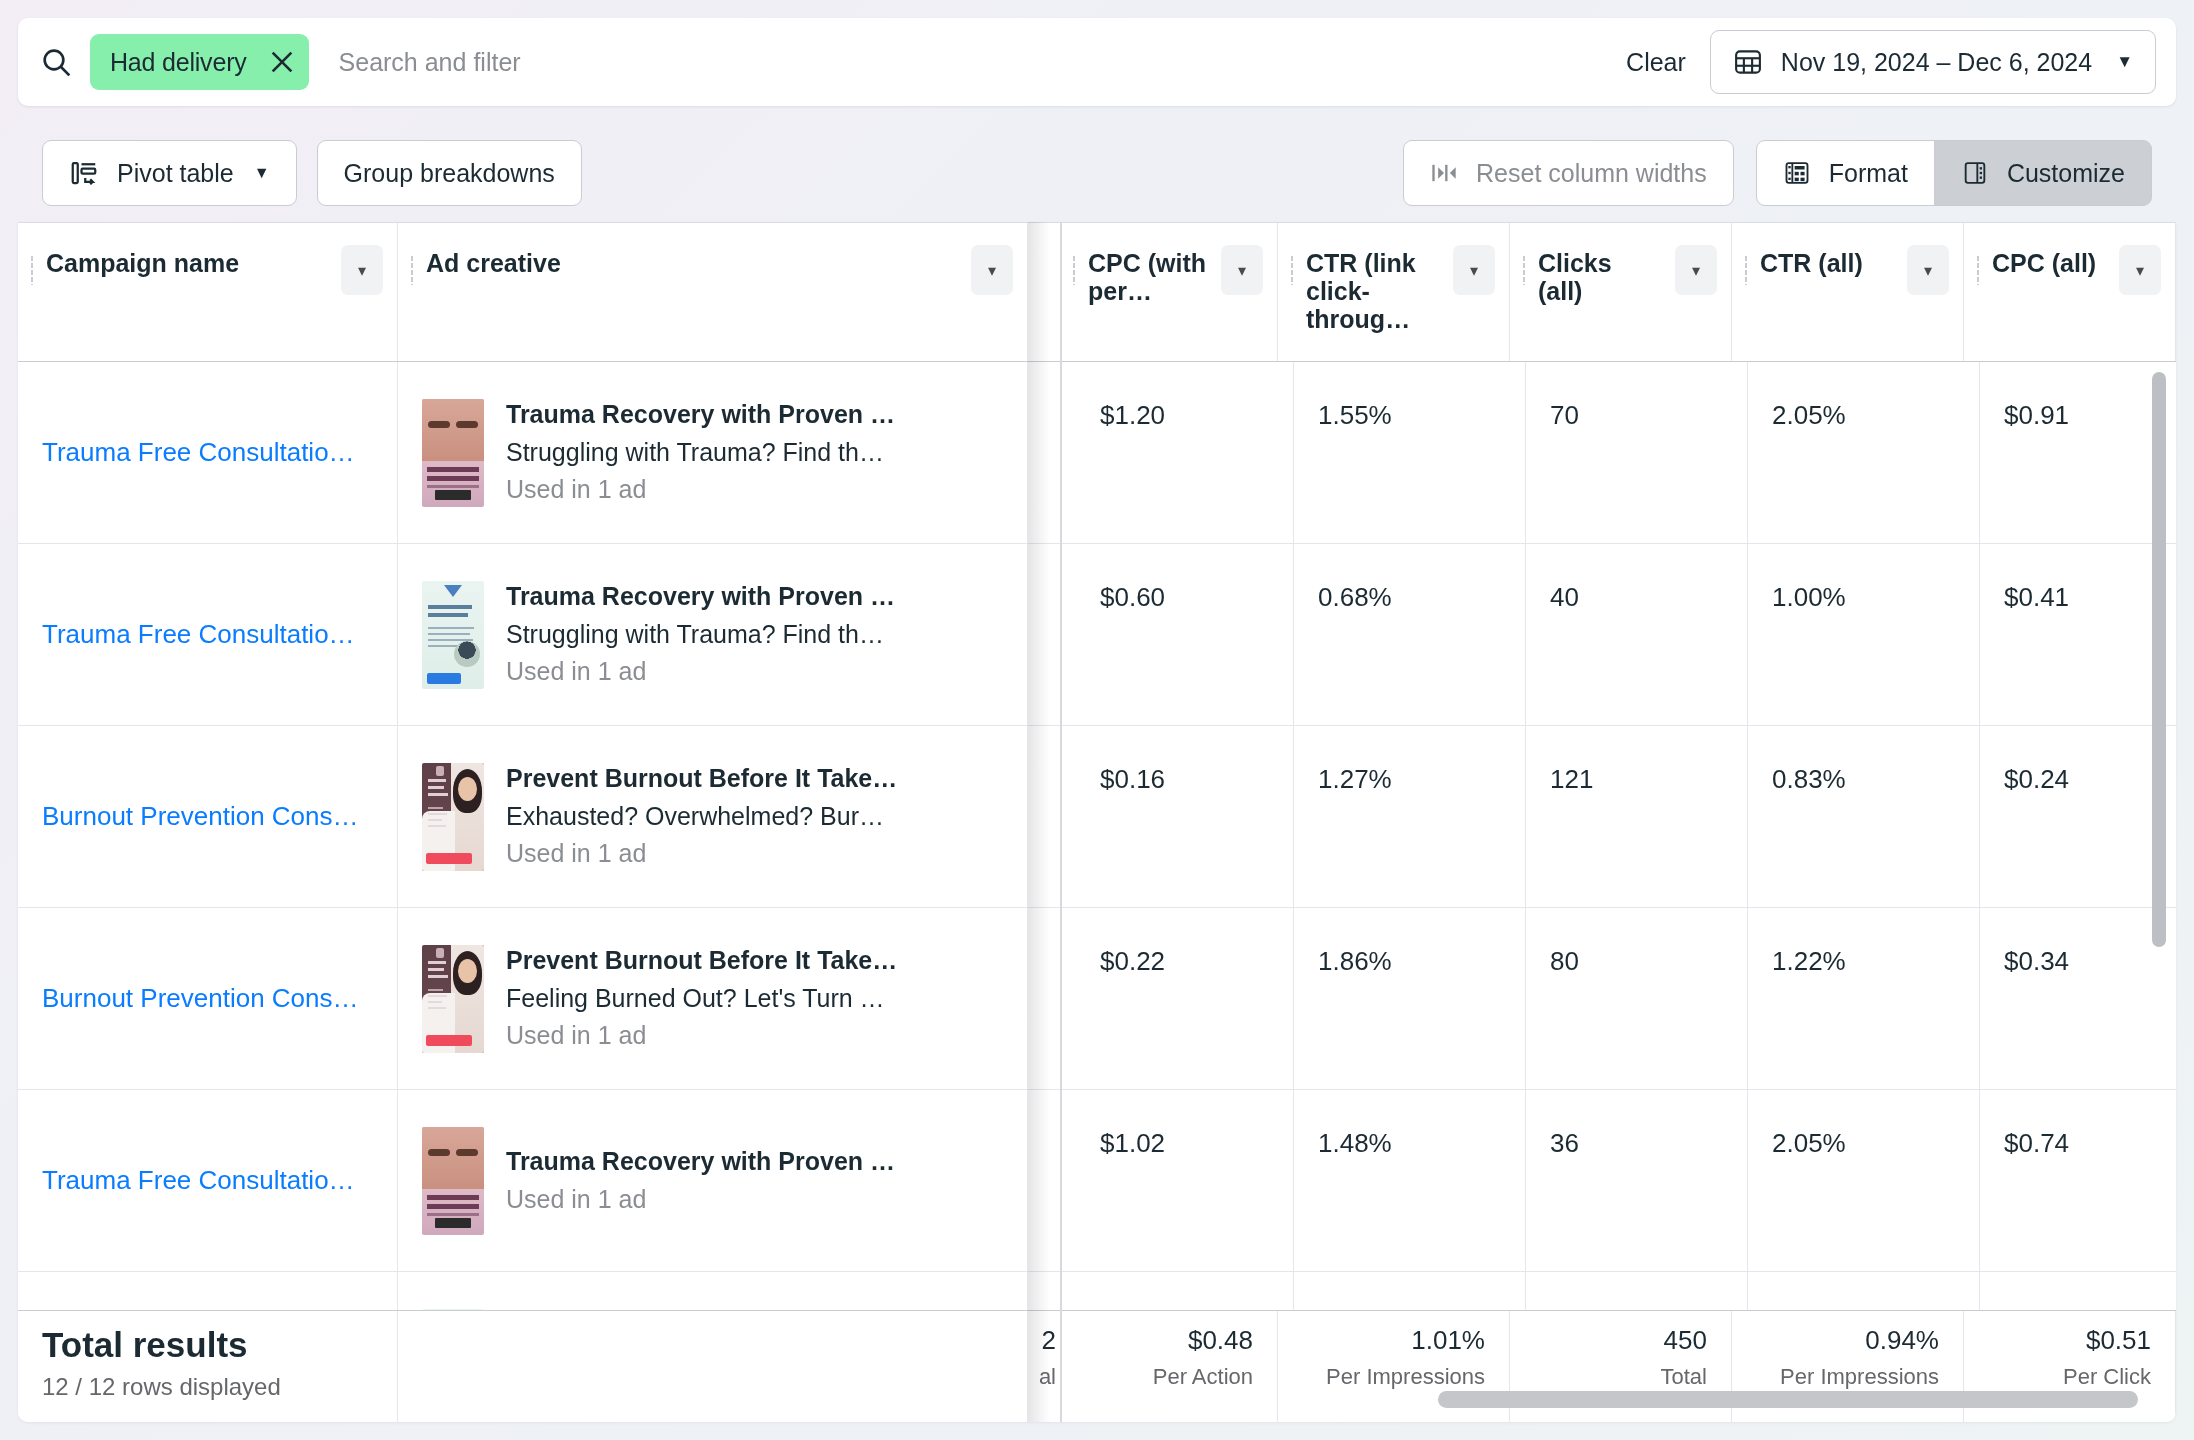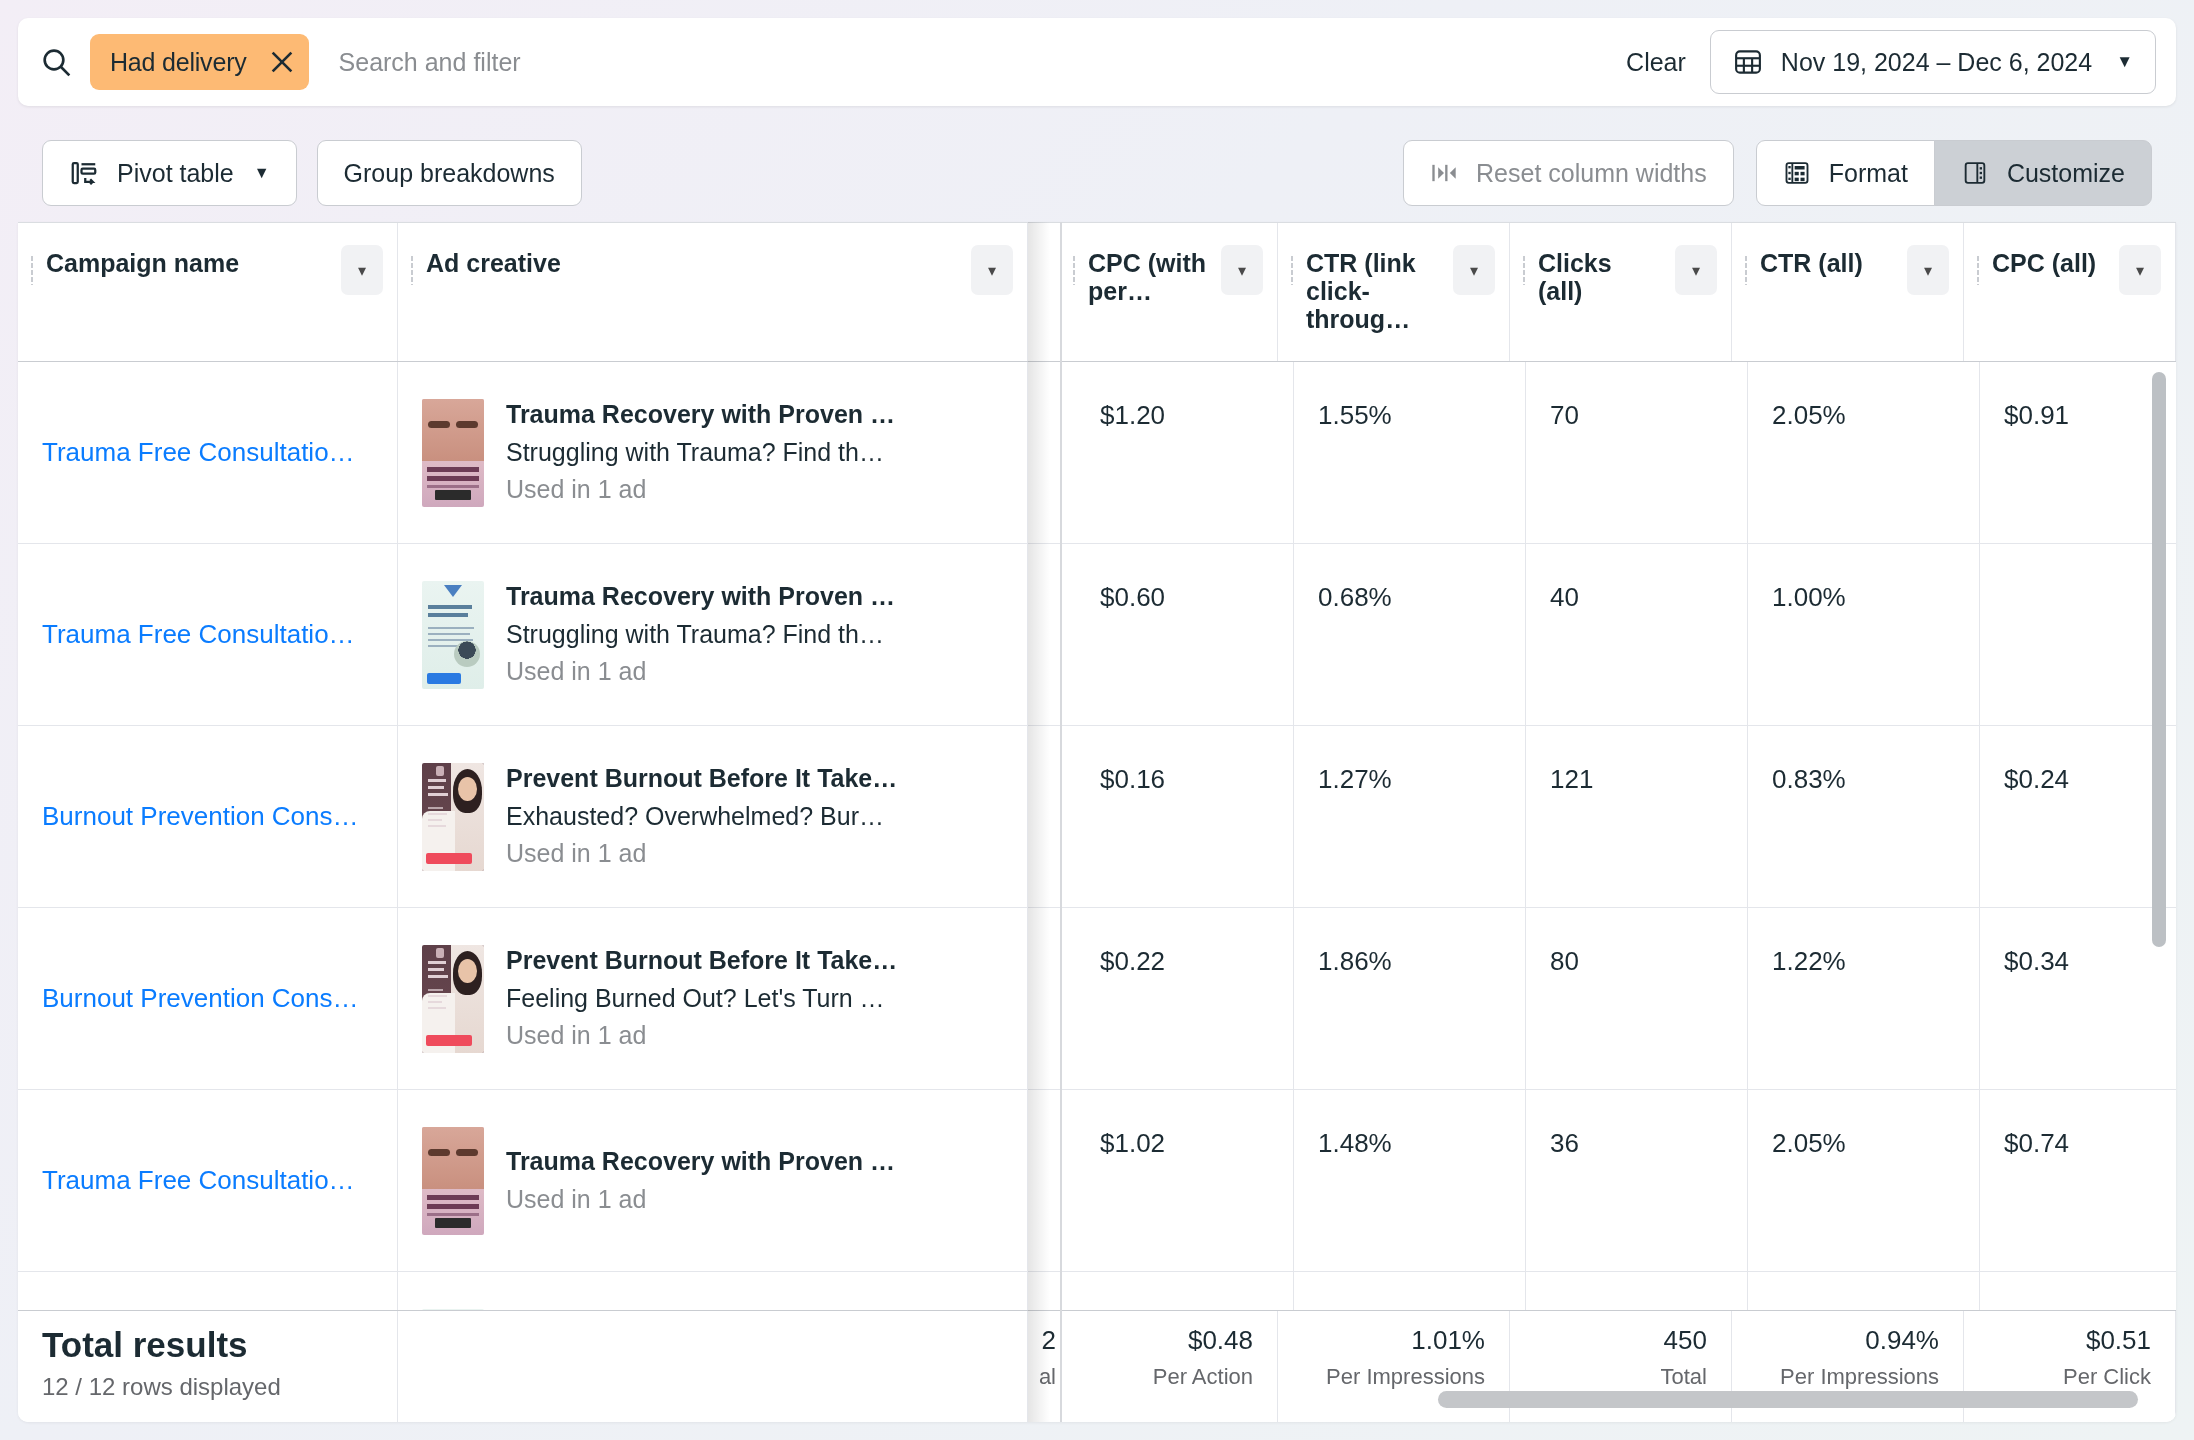--- a/index.html
+++ b/index.html
@@ -19,21 +19,21 @@
     width: 2158px; height: 88px;
     background: #fff;
     border-radius: 10px;
     box-shadow: 0 1px 3px rgba(0,0,0,.08);
     display: flex; align-items: center;
     padding: 0 20px 0 22px;
   }
   .search-icon { width: 32px; height: 32px; flex: 0 0 auto; margin-right: 18px; }
   .chip {
     display: flex; align-items: center;
-    background: #fdba74; border-radius: 9px;
+    background: #86efac; border-radius: 9px;
     height: 56px; padding: 0 12px 0 20px;
     flex: 0 0 auto;
   }
   .chip-label { font-size: 25px; color: #1c2b33; letter-spacing: -0.2px; }
   .chip-x { margin-left: 20px; width: 30px; height: 30px; display:flex; align-items:center; justify-content:center; cursor:pointer; }
   .search-input {
     flex: 1 1 auto; border: none; outline: none;
     font-size: 25px; color: #1c2b33;
     margin-left: 30px; background: transparent;
     font-family: "Liberation Sans", sans-serif;
@@ -403,20 +403,21 @@
                 <span class="cdesc" style="display: block;">Struggling with Trauma? Find th…</span>
                 <span class="cused" style="display: block;">Used in 1 ad</span>
               </span>
             </span>
           </div>
           <div class="cell" style="width: 32px; border-right: none;"></div>
           <div class="cell metric" style="width: 218px;">$0.60</div>
           <div class="cell metric" style="width: 232px;">0.68%</div>
           <div class="cell metric" style="width: 222px;">40</div>
           <div class="cell metric" style="width: 232px;">1.00%</div>
+          <div class="cell metric" style="width: 212px;">$0.41</div>
         </div>
         <div class="row">
           <div class="cell" style="width: 380px;">
             <span class="camp-link">Burnout Prevention Cons…</span>
           </div>
           <div class="cell" style="width: 630px;">
             <span class="creative">
               <span class="thumb t3">
                 <span class="ph"></span>
                 <span class="hair"></span>

